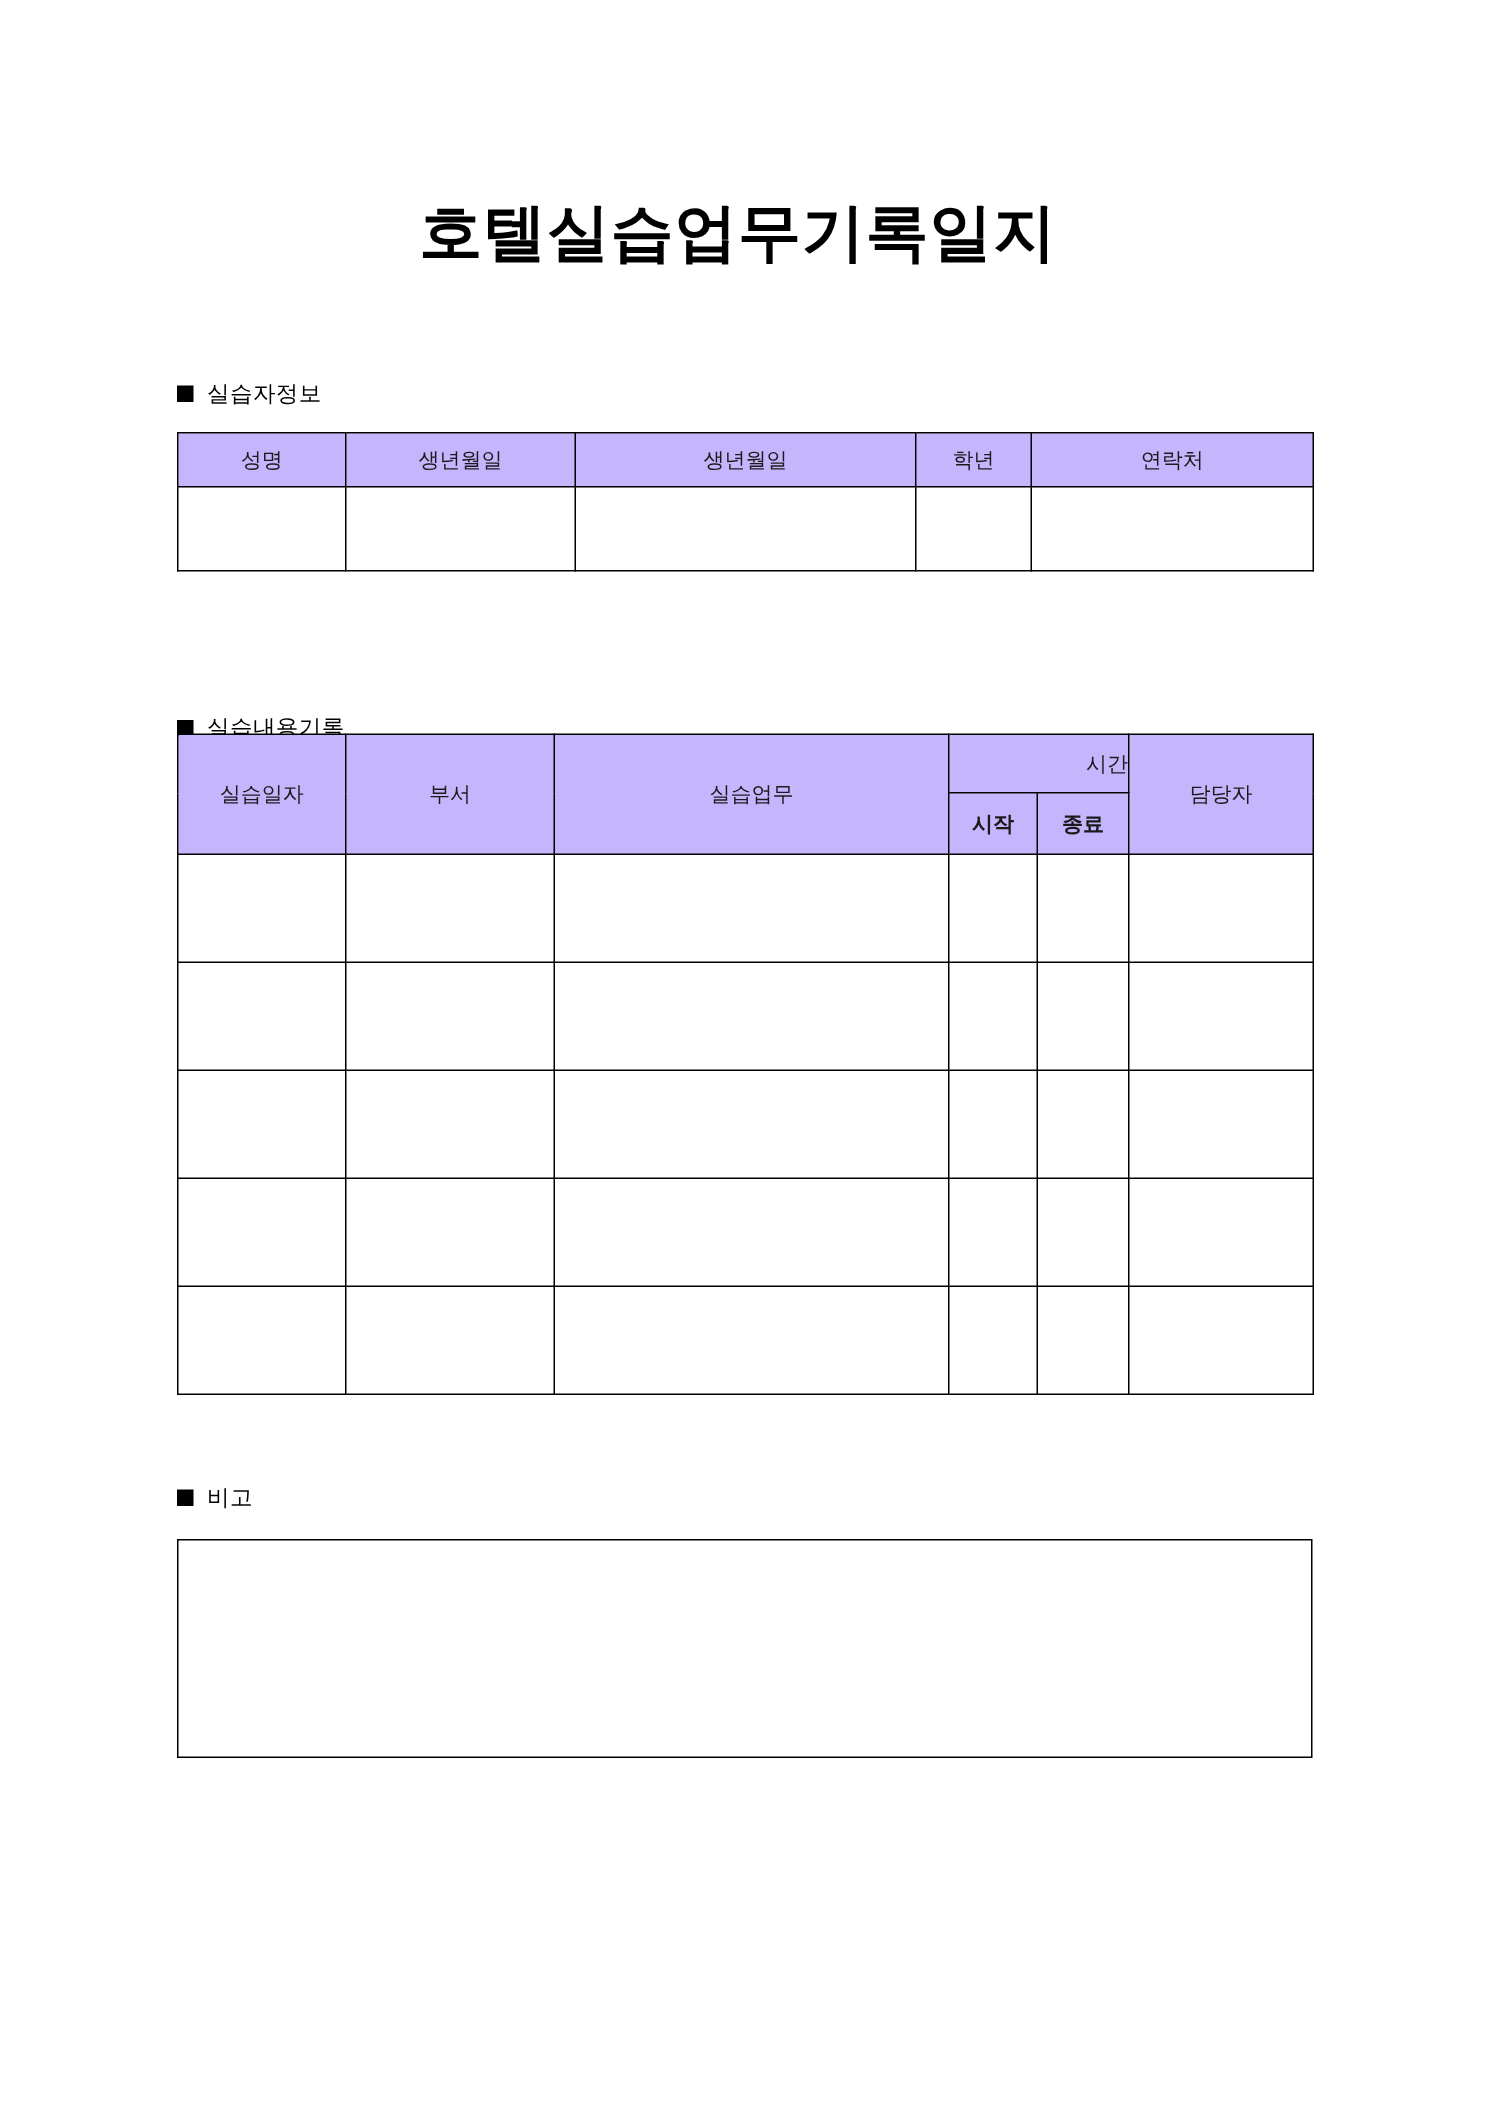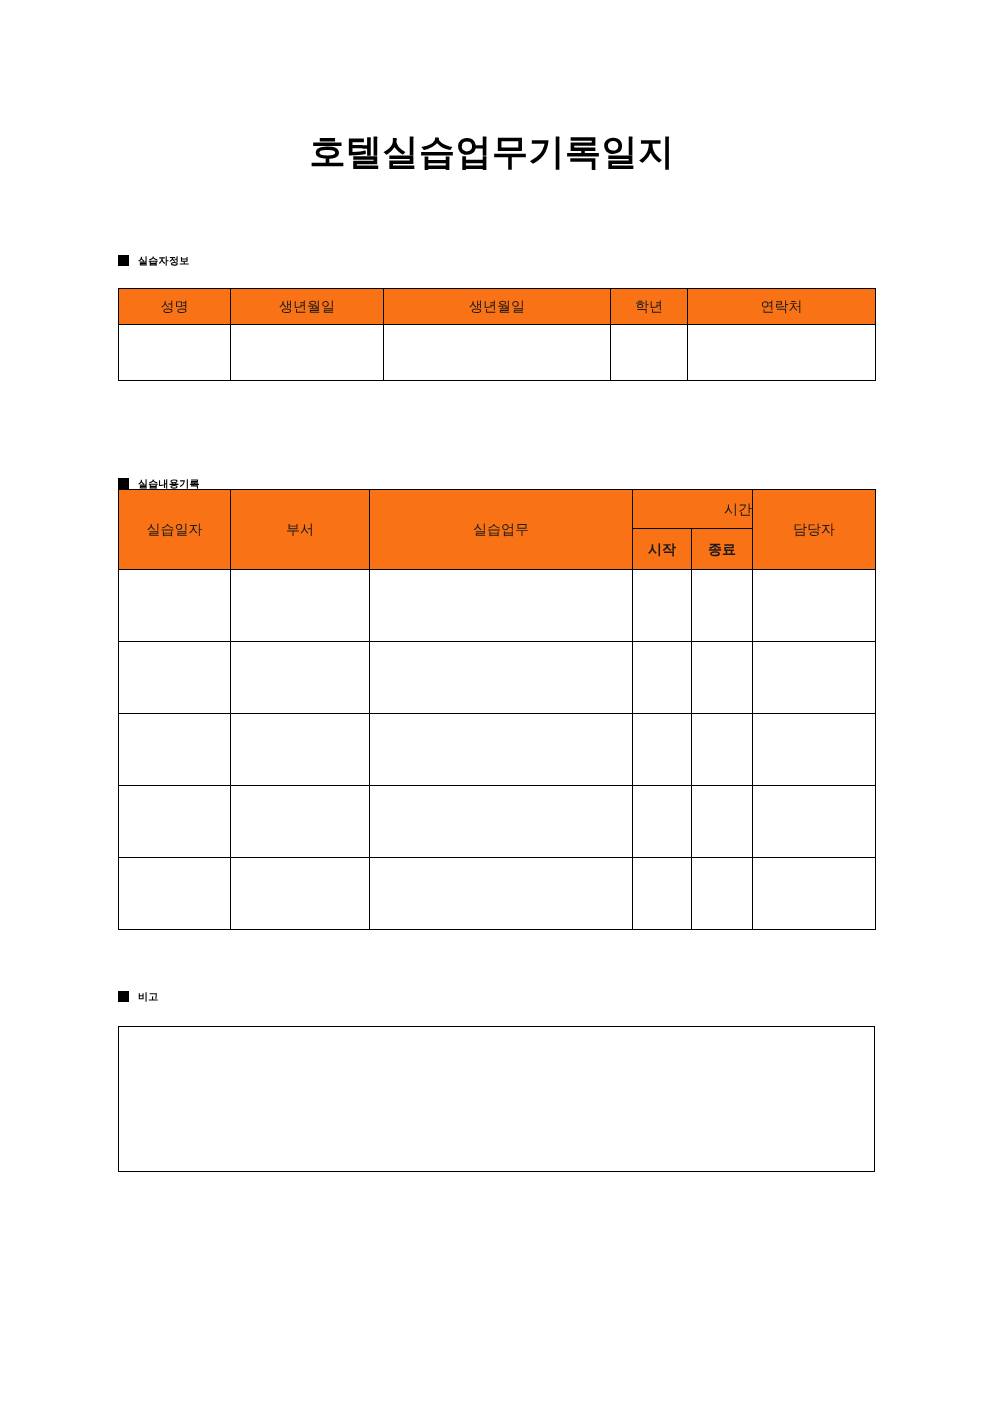--- a/index.html
+++ b/index.html
@@ -25,33 +25,33 @@
     box-sizing: border-box;
   }
 
   
   .doc-title {
     position: absolute;
     top: 129px;
     left: 0;
     width: 984px;
     text-align: center;
-    font-size: 36px;
+    font-size: 42px;
     font-weight: bold;
     letter-spacing: 0.5px;
     line-height: 1.25;
     font-family: "Liberation Sans", "DejaVu Sans", sans-serif;
   }
 
   
   .section-heading {
     position: absolute;
     left: 118px;
-    font-size: 10px;
-    font-weight: bold;
+    font-size: 15px;
+    font-weight: normal;
     line-height: 1;
     white-space: nowrap;
     display: flex;
     align-items: center;
   }
   .section-marker {
     display: inline-block;
     width: 11px;
     height: 11px;
     background: #000000;
@@ -81,21 +81,21 @@
     border: 1px solid #000000;
     padding: 0;
     text-align: center;
     vertical-align: middle;
     font-weight: normal;
     font-size: 14px;
     line-height: 1.2;
     color: #1a1a1a;
   }
   table.form-table th {
-    background: #f97316;
+    background: #c4b5fd;
   }
 
   
   #table-trainee { top: 288px; }
   #table-trainee th { height: 35px; }
   #table-trainee td.blank-cell { height: 55px; background: #ffffff; }
 
   
   #table-record { top: 489px; }
   #table-record th.head-tall { height: 78px; text-align: center; }

